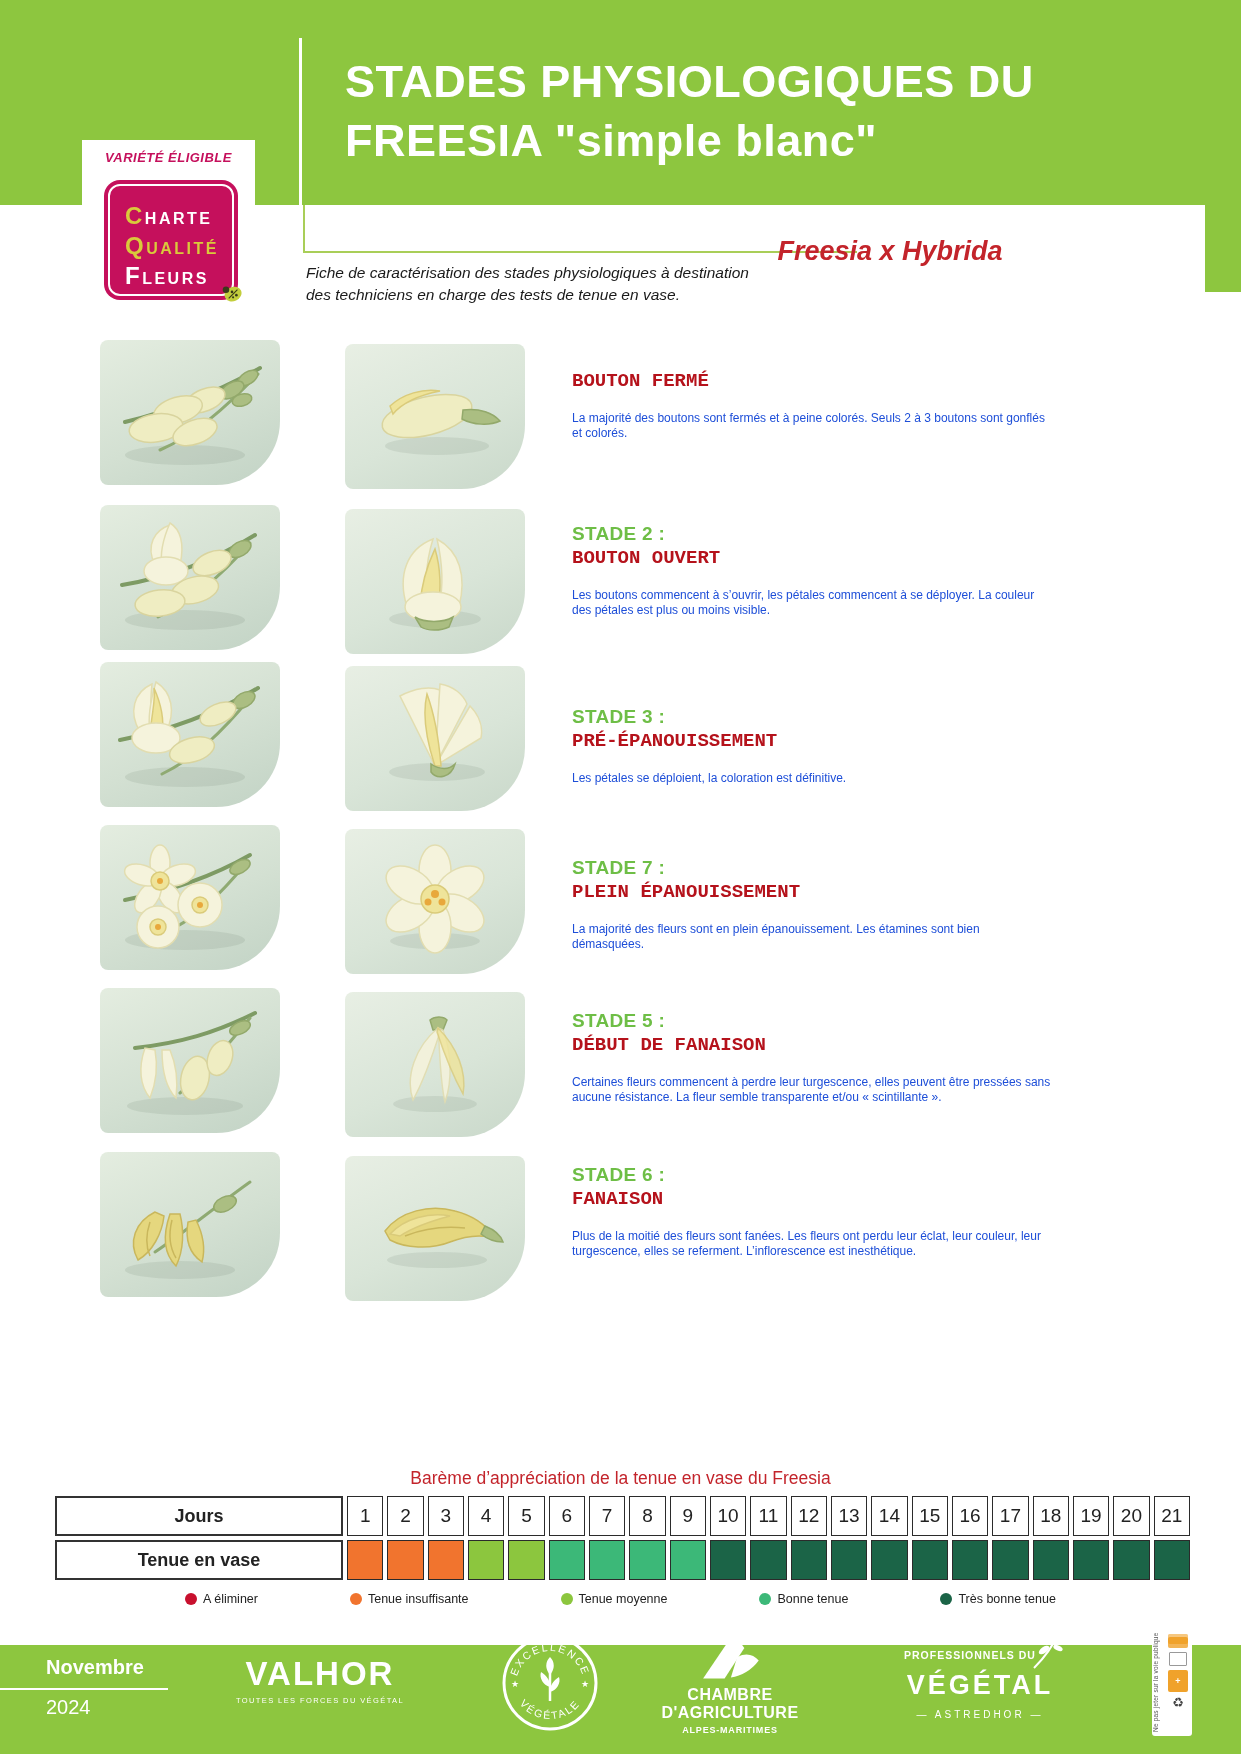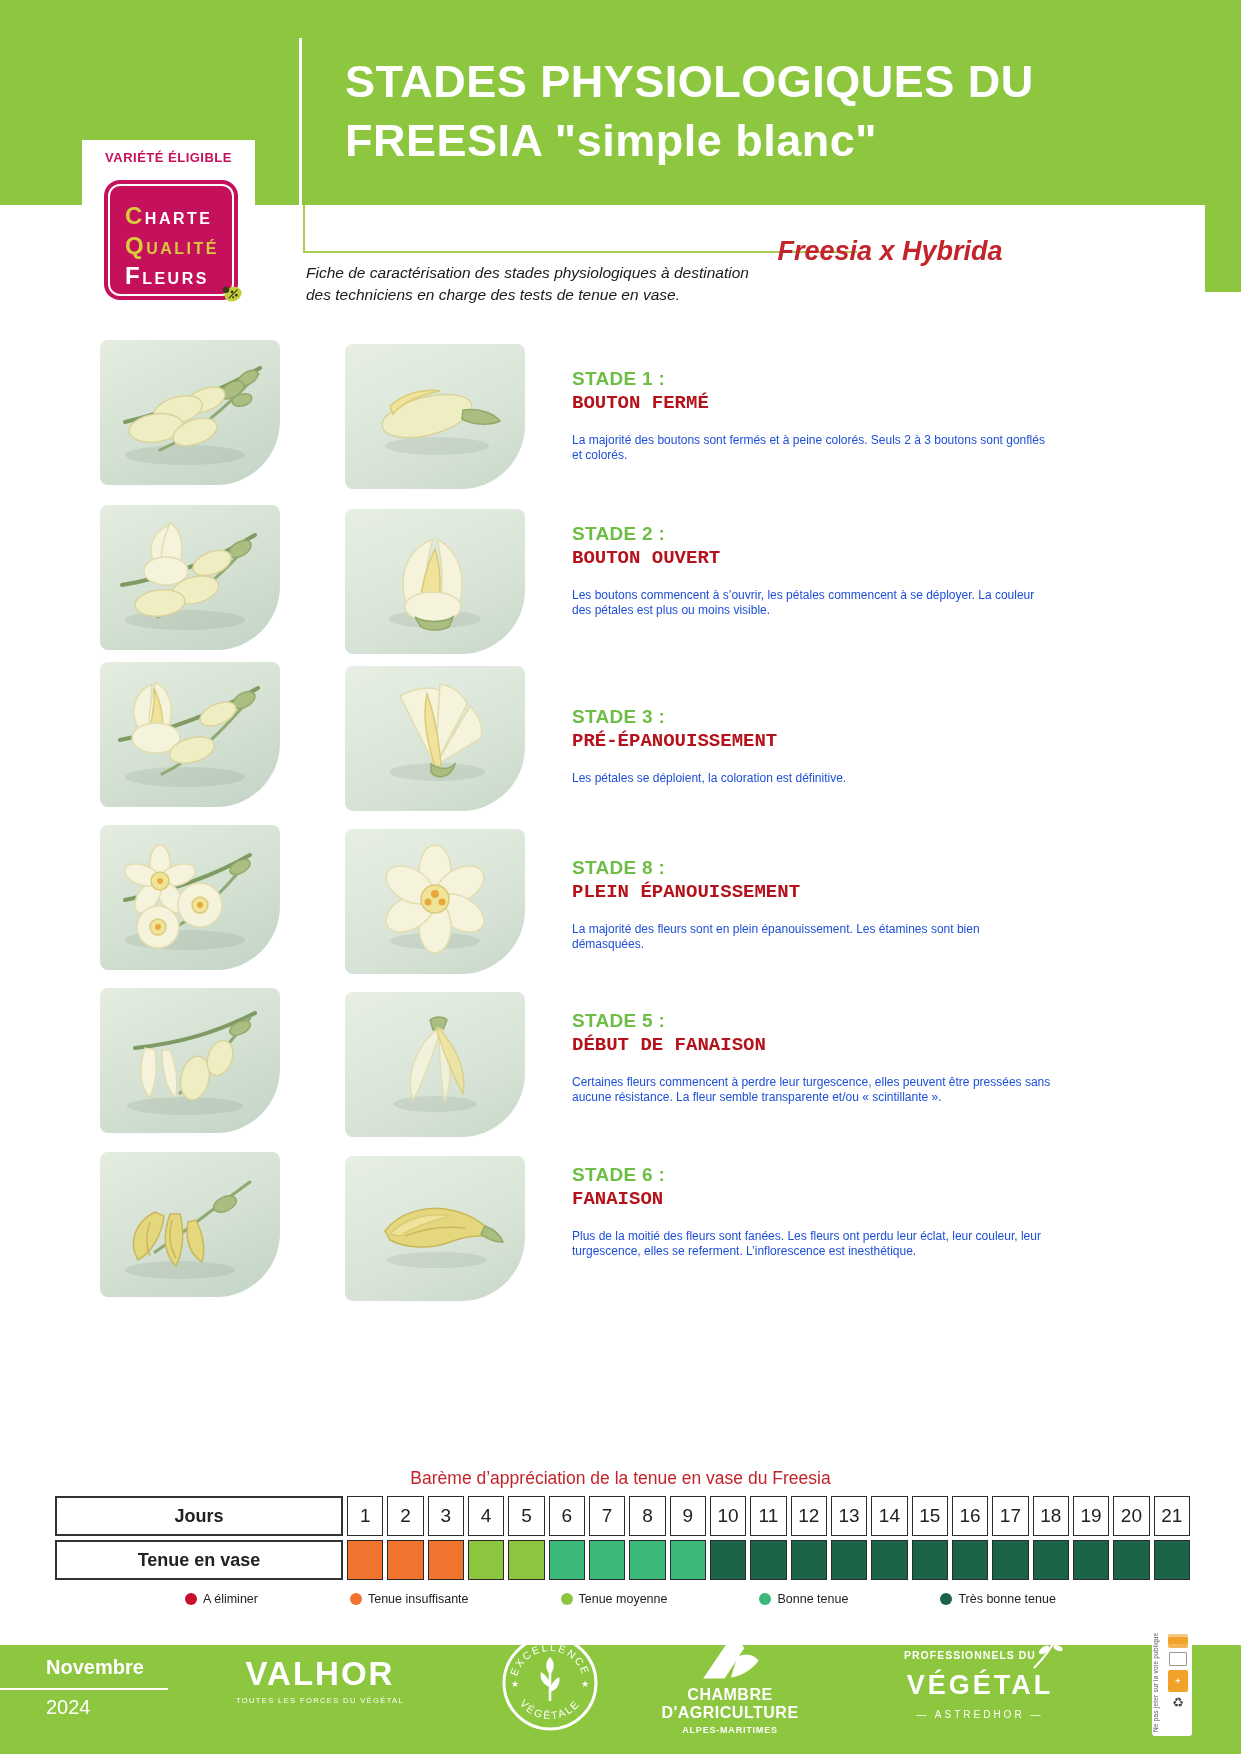--- a/index.html
+++ b/index.html
@@ -114,21 +114,21 @@
 <div class="abs" id="page-title">
   <div>STADES PHYSIOLOGIQUES DU</div>
   <div>FREESIA "simple blanc"</div>
 </div>
 <div class="abs" id="subtitle-rule-v"></div>
 <div class="abs" id="subtitle-rule-h"></div>
 <div class="abs" id="subtitle">Fiche de caractérisation des stades physiologiques à destination des techniciens en charge des tests de tenue en vase.</div>
 <div class="abs" id="species-name">Freesia x Hybrida</div>
 
 <div class="abs" id="badge-box">
-  <div class="abs" id="badge-eyebrow" style="left:0;top:10px;width:173px;">VARIÉTÉ ÉLIGIBLE</div>
+  <div class="abs" id="badge-eyebrow" style="left:0;top:10px;width:173px;font-style:italic;">VARIÉTÉ ÉLIGIBLE</div>
   <div class="abs" id="badge-logo" style="left:22px;top:40px;">
     <div id="badge-inner">
       <div class="badge-line" id="badge-w1"><span class="badge-initial">C</span><span class="badge-rest">HARTE</span></div>
       <div class="badge-line" id="badge-w2"><span class="badge-initial">Q</span><span class="badge-rest">UALITÉ</span></div>
       <div class="badge-line" id="badge-w3"><span class="badge-initial">F</span><span class="badge-rest">LEURS</span></div>
     </div>
     <svg id="ladybug" viewBox="0 0 22 20">
       <ellipse cx="12" cy="11" rx="8" ry="6.5" fill="#C3CE3C" transform="rotate(-25 12 11)"></ellipse>
       <circle cx="5.5" cy="7" r="3" fill="#3a3a1a"></circle>
       <line x1="8" y1="15" x2="16" y2="7" stroke="#3a3a1a" stroke-width="1"></line>
@@ -156,21 +156,20 @@
   </div>
   <div class="photo photoR">
     <svg viewBox="0 0 180 145">
       <ellipse class="sh" cx="92" cy="102" rx="52" ry="9"></ellipse>
       <ellipse class="bud" cx="82" cy="72" rx="46" ry="19" transform="rotate(-14 82 72)"></ellipse>
       <path class="pety" d="M45,62 C58,50 78,44 95,47 C75,51 58,58 48,70 Z"></path>
       <path class="budg" d="M118,66 C135,64 148,69 155,77 C144,82 128,81 117,75 Z"></path>
     </svg>
   </div>
   <div class="stext">
-    <div class="slabel">STADE 1 :</div>
     <div class="shead">BOUTON FERMÉ</div>
     <div class="sbody">La majorité des boutons sont fermés et à peine colorés. Seuls 2 à 3 boutons sont gonflés et colorés.</div>
   </div>
 </div>
 
 <div class="stage" id="stage2">
   <div class="photo photoL">
     <svg viewBox="0 0 180 145">
       <ellipse class="sh" cx="85" cy="115" rx="60" ry="10"></ellipse>
       <path class="stem" d="M155,30 C115,55 70,72 22,80"></path>
@@ -264,21 +263,21 @@
       <ellipse class="pet" cx="90" cy="98" rx="16" ry="26"></ellipse>
       <ellipse class="pet" cx="65" cy="84" rx="16" ry="26" transform="rotate(60 65 84)"></ellipse>
       <ellipse class="pet" cx="65" cy="56" rx="16" ry="26" transform="rotate(120 65 56)"></ellipse>
       <circle class="pety" cx="90" cy="70" r="14"></circle>
       <circle class="ctr" cx="90" cy="65" r="4"></circle>
         <circle class="ctr" cx="83" cy="73" r="3.5"></circle>
         <circle class="ctr" cx="97" cy="73" r="3.5"></circle>
     </svg>
   </div>
   <div class="stext">
-    <div class="slabel">STADE 8 :</div>
+    <div class="slabel">STADE 7 :</div>
     <div class="shead">PLEIN ÉPANOUISSEMENT</div>
     <div class="sbody">La majorité des fleurs sont en plein épanouissement. Les étamines sont bien démasquées.</div>
   </div>
 </div>
 
 <div class="stage" id="stage5">
   <div class="photo photoL">
     <svg viewBox="0 0 180 145">
       <ellipse class="sh" cx="85" cy="118" rx="58" ry="9"></ellipse>
       <path class="stem" d="M155,25 C115,45 80,55 35,60"></path>

